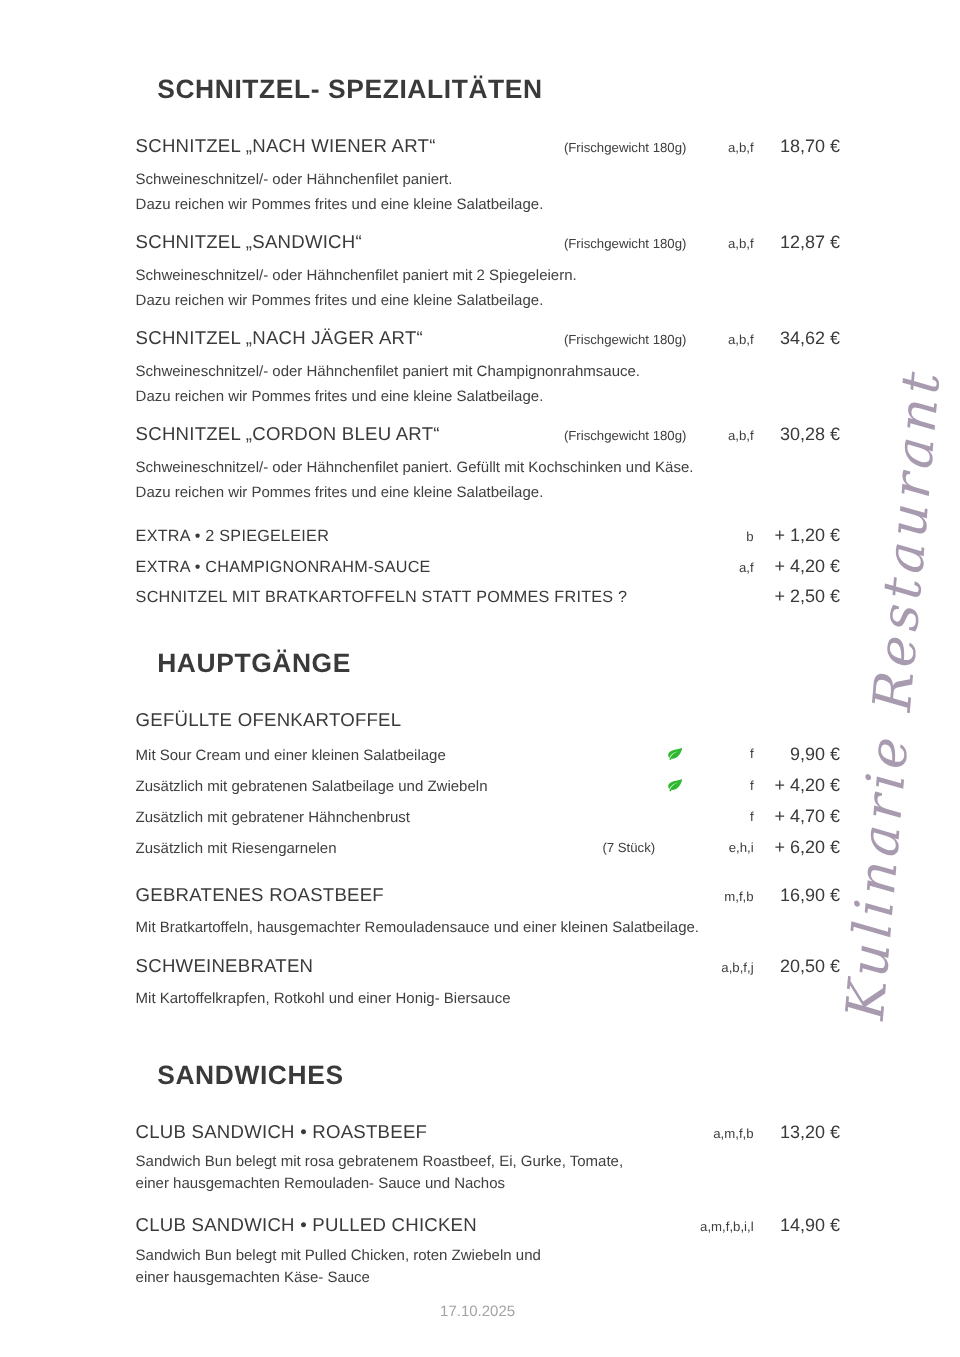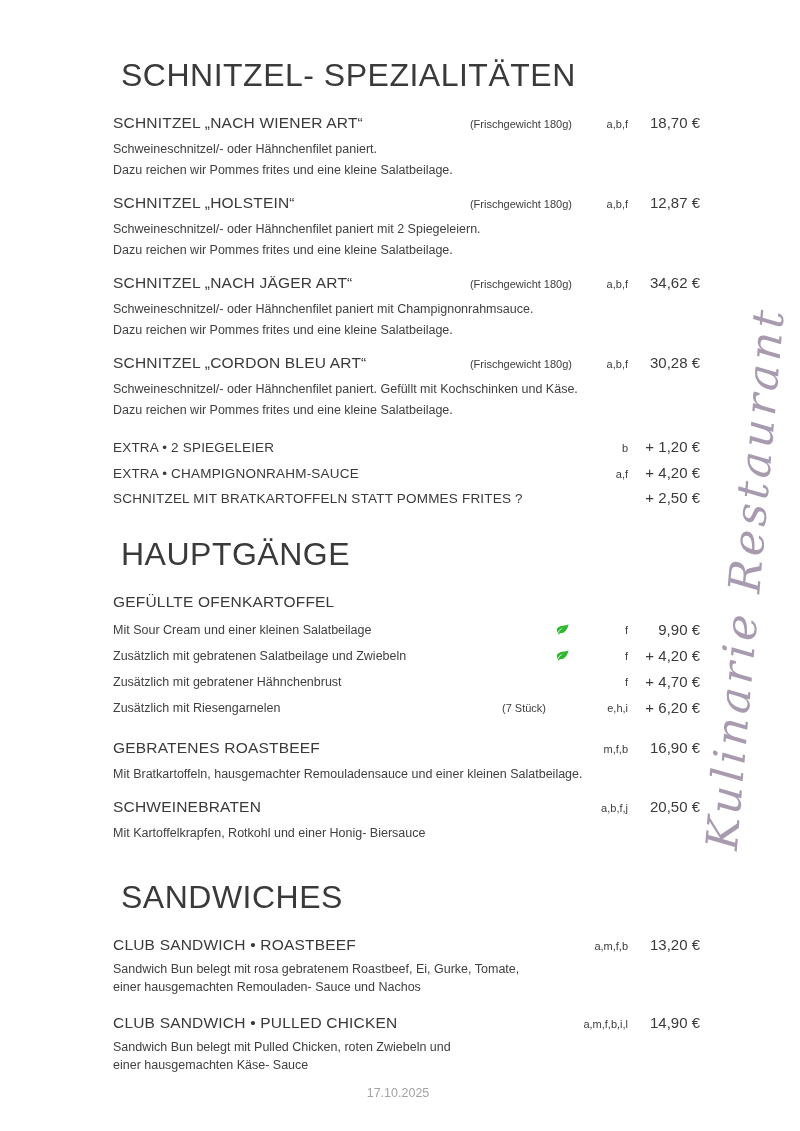--- a/index.html
+++ b/index.html
@@ -12,26 +12,26 @@
     color: #3d3d3d;
     overflow: hidden;
   }
   .content {
     position: absolute;
     left: 113px;
     top: 58px;
     width: 587px;
   }
   .section-title {
-    font-size: 32px;
-    font-weight: 400;
+    font-size: 22px;
+    font-weight: 700;
     color: #3a3a3a;
     letter-spacing: 0.5px;
     line-height: 34px;
-    margin: 0 0 20px 8px;
+    margin: 0 0 20px 18px;
   }
   .section { margin-bottom: 26px; }
   .item { margin-bottom: 11px; }
   .row {
     display: flex;
     align-items: baseline;
   }
   .item-title {
     font-size: 15.5px;
     letter-spacing: 0.2px;
@@ -136,21 +136,21 @@
           <span class="price">18,70 €</span>
         </div>
         <div class="desc">
           <div>Schweineschnitzel/- oder Hähnchenfilet paniert.</div>
           <div>Dazu reichen wir Pommes frites und eine kleine Salatbeilage.</div>
         </div>
       </div>
 
       <div class="item">
         <div class="row">
-          <span class="item-title">SCHNITZEL „HOLSTEIN“</span>
+          <span class="item-title">SCHNITZEL „SANDWICH“</span>
           <span class="fill"></span>
           <span class="meta">(Frischgewicht 180g)</span>
           <span class="allerg">a,b,f</span>
           <span class="price">12,87 €</span>
         </div>
         <div class="desc">
           <div>Schweineschnitzel/- oder Hähnchenfilet paniert mit 2 Spiegeleiern.</div>
           <div>Dazu reichen wir Pommes frites und eine kleine Salatbeilage.</div>
         </div>
       </div>

